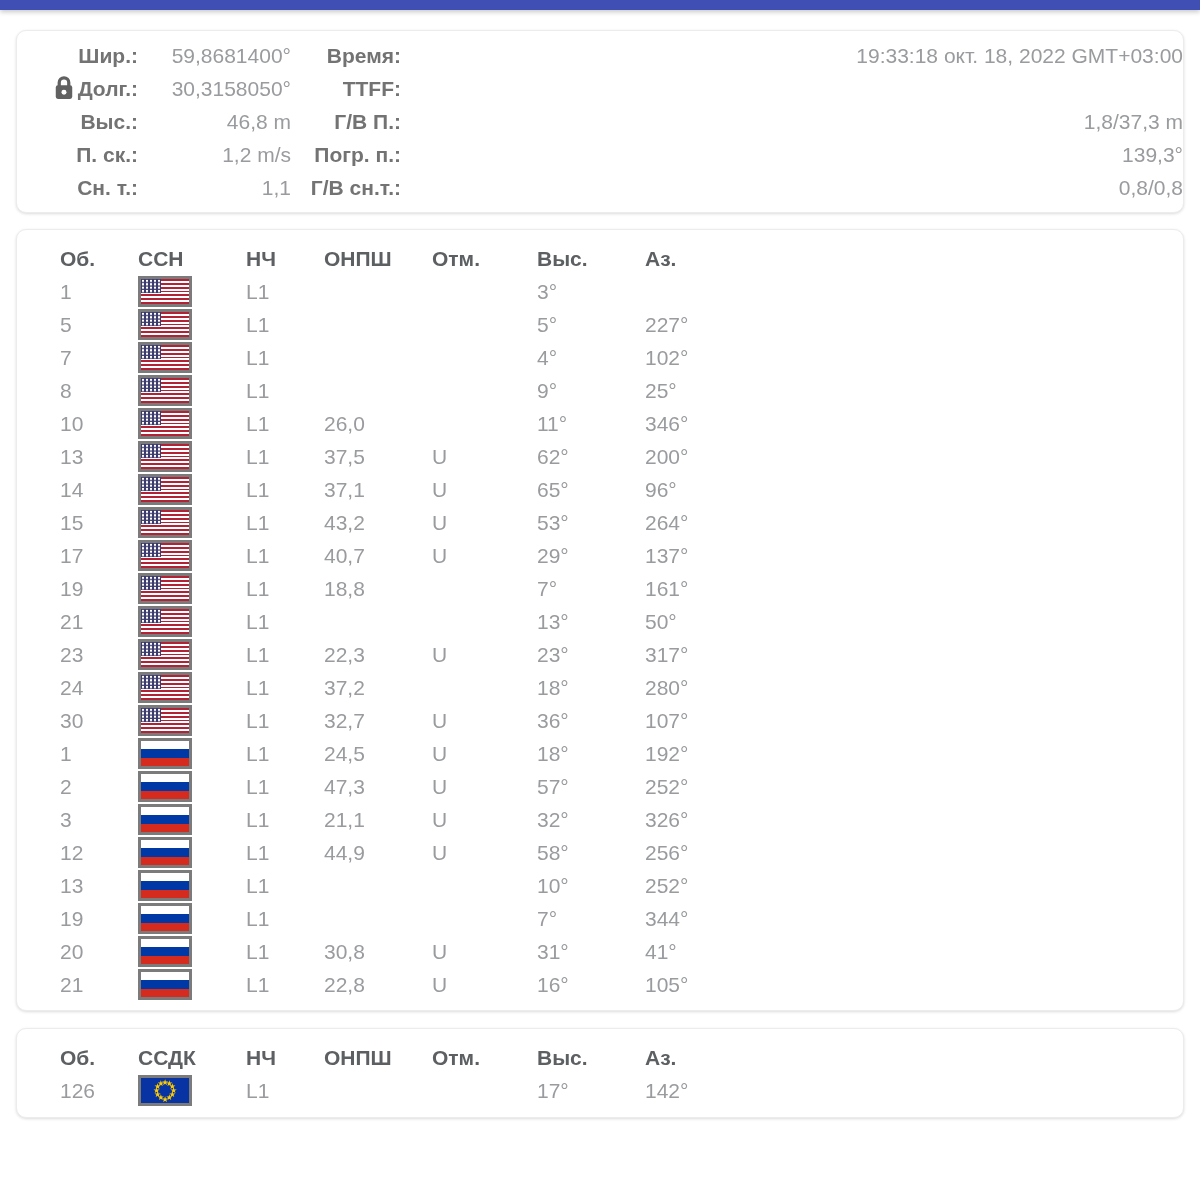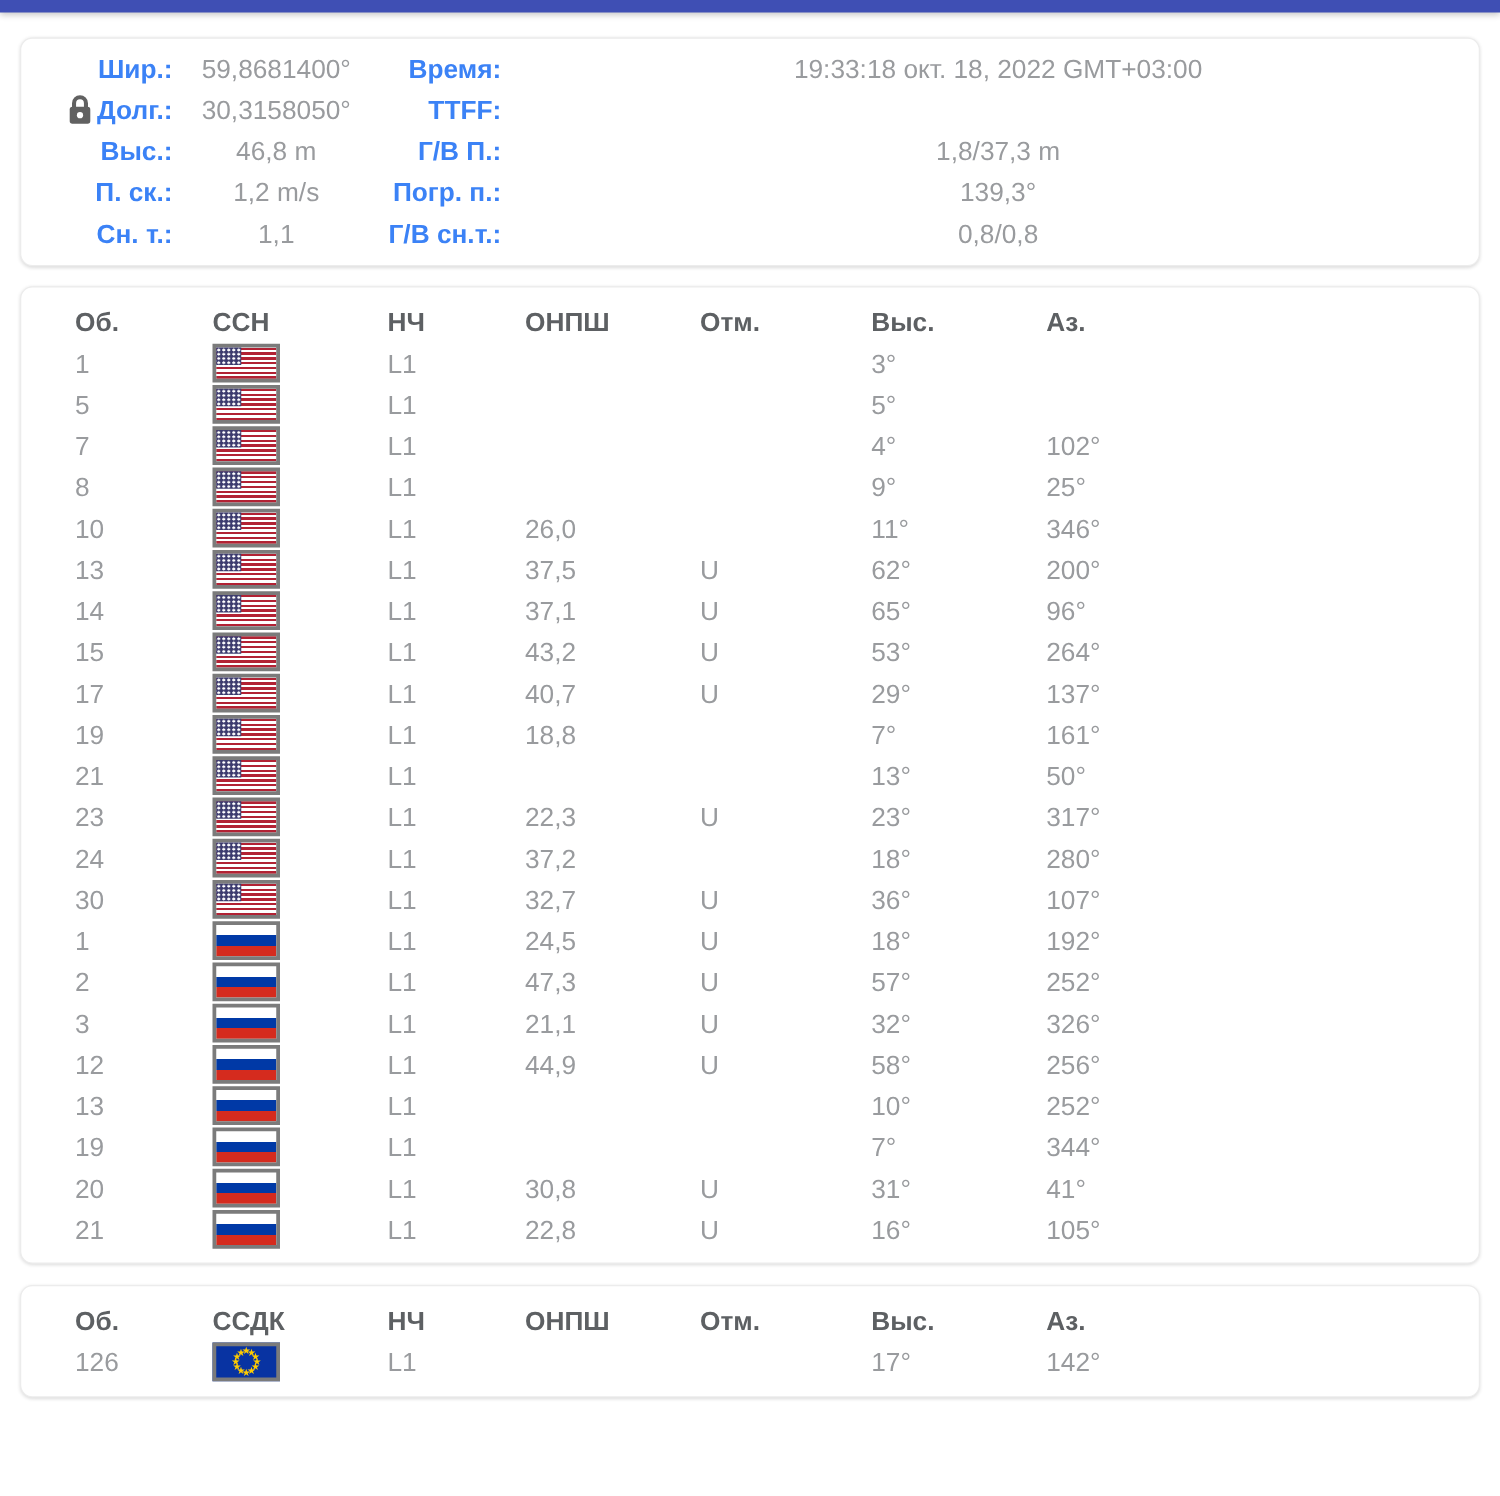--- a/index.html
+++ b/index.html
@@ -24,33 +24,32 @@
     box-sizing:border-box;
   }
   .card-status { margin-top:20px; padding:8px 0 8px 0; position:relative; }
   .lock-wrap { position:absolute; left:34px; top:43px; width:26px; height:27px; }
   .info-row {
     display:grid;
     grid-template-columns:121px 153px 110px 1fr;
     height:33px; line-height:33px; font-size:21px;
     white-space:nowrap;
   }
-  .info-label { text-align:right; color:#3b82f6; font-weight:bold; }
-  .info-value { padding-left:13px; color:#999B9E; text-align:center; }
+  .info-label { text-align:right; color:#737373; font-weight:bold; }
+  .info-value { padding-left:13px; color:#999B9E; text-align:right; }
 
   .card-sats { margin-top:16px; padding:12px 0 9px 0; }
   .card-sbas { margin-top:17px; padding:12px 0 10px 0; }
   .sat-row {
     display:grid;
     grid-template-columns:78px 108px 78px 108px 105px 108px auto;
     padding-left:43px;
     height:33px; line-height:33px; font-size:21px;
     align-items:center;
     white-space:nowrap;
-    gap:32px;
   }
   .sat-row .cell { color:#999B9E; }
   .sat-row.sat-header .cell { color:#5D6063; font-weight:bold; }
 
   .flag {
     display:inline-block;
     width:48px; height:25px;
     border:3px solid #7B7B7B;
     position:relative;
     vertical-align:middle;
@@ -141,20 +140,21 @@
           <span class="cell"></span>
           <span class="cell">3°</span>
         </div>
         <div class="sat-row">
           <span class="cell">5</span>
           <span class="cell"><span class="flag flag-us"><span class="canton"></span></span></span>
           <span class="cell">L1</span>
           <span class="cell"></span>
           <span class="cell"></span>
           <span class="cell">5°</span>
+          <span class="cell">227°</span>
         </div>
         <div class="sat-row">
           <span class="cell">7</span>
           <span class="cell"><span class="flag flag-us"><span class="canton"></span></span></span>
           <span class="cell">L1</span>
           <span class="cell"></span>
           <span class="cell"></span>
           <span class="cell">4°</span>
           <span class="cell">102°</span>
         </div>

